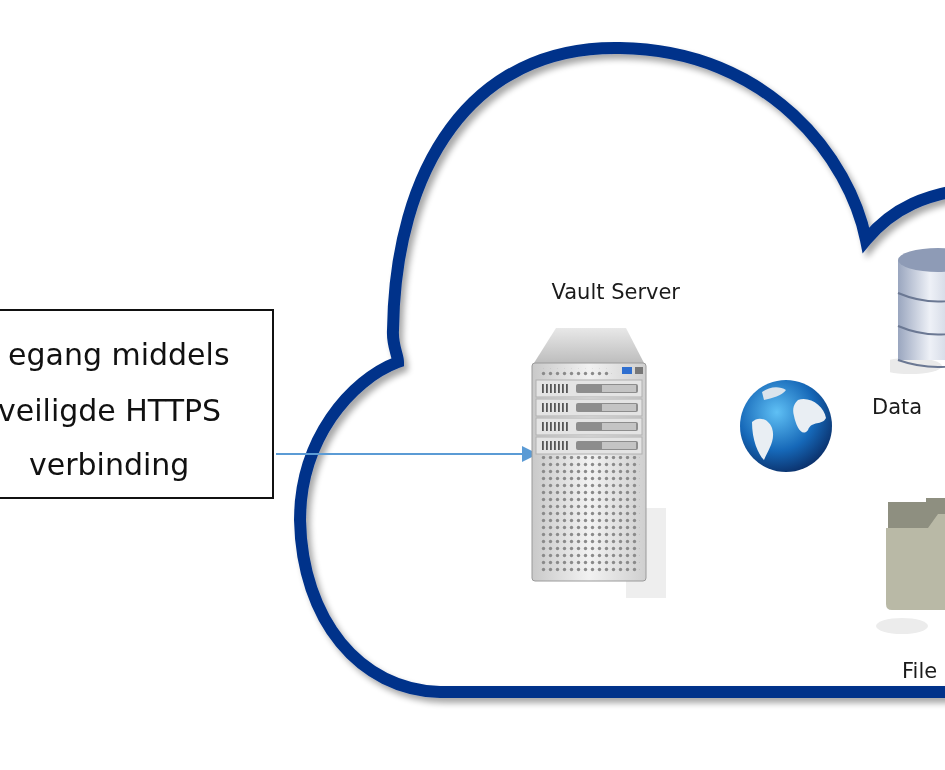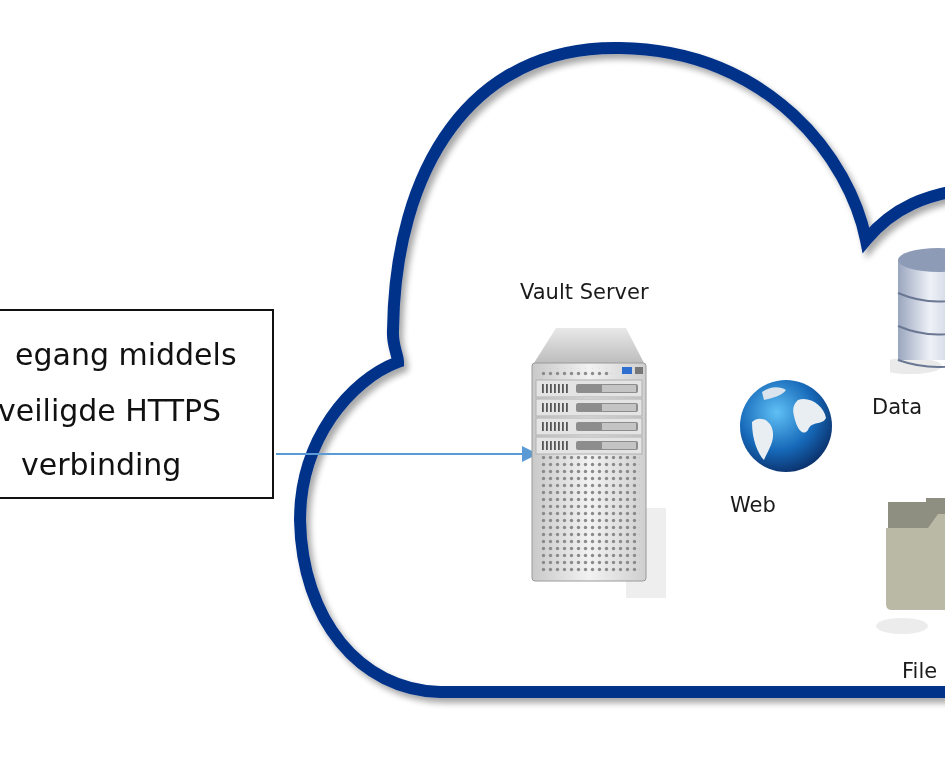--- a/index.html
+++ b/index.html
@@ -1,20 +1,20 @@
 <!DOCTYPE html>
 <html><head>
 <meta charset="utf-8">
 <style>
   html, body { margin:0; padding:0; background:#ffffff; }
   body { width:945px; height:770px; position:relative; overflow:hidden;
          font-family:"DejaVu Sans", sans-serif; }
   #stage { position:absolute; left:0; top:0; width:945px; height:770px; }
   .label { position:absolute; color:#1a1a1a; font-family:"DejaVu Sans", sans-serif;
-           font-size:21px; text-align:left; line-height:30px; white-space:nowrap; }
+           font-size:21px; text-align:right; line-height:30px; white-space:nowrap; }
   #callout { position:absolute; left:-6px; top:309px; width:280px; height:190px;
              border:2px solid #111; box-sizing:border-box; background:#fff; }
   #callout .line { position:absolute; font-family:"DejaVu Sans", sans-serif; font-size:30px;
                    color:#111; white-space:nowrap; }
 </style>
 </head>
 <body>
 
 <div id="stage">
 
@@ -41,23 +41,23 @@
          C 302 620, 360 690, 440 692
          L 960 692" fill="none" stroke="#04338a" stroke-width="12" stroke-linejoin="miter" filter="url(#sh)"></path>
 
     <g>
       <line x1="276" y1="454" x2="522" y2="454" stroke="#5b9bd5" stroke-width="2"></line>
       <polygon points="522,446 538,454 522,462" fill="#5b9bd5"></polygon>
     </g>
   </svg>
 
   <div id="callout">
-    <span class="line" style="left:19px;top:26px">egang middels</span>
+    <span class="line" style="left:12px;top:26px">egang middels</span>
     <span class="line" style="left:2px;top:82px">veiligde HTTPS</span>
-    <span class="line" style="left:25px;top:136px">verbinding</span>
+    <span class="line" style="left:33px;top:136px">verbinding</span>
   </div>
 
   <div class="label" style="left:520px;top:277px;width:160px">Vault Server</div>
   <svg style="position:absolute;left:526px;top:328px" width="160" height="280">
     <defs>
       <linearGradient id="tw" x1="0" x2="1">
         <stop offset="0" stop-color="#c9c9c9"></stop>
           <stop offset="0.5" stop-color="#f2f2f2"></stop>
           <stop offset="1" stop-color="#cfcfcf"></stop>
       </linearGradient>
@@ -134,21 +134,20 @@
         <stop offset="0" stop-color="#5fc0f5"></stop>
           <stop offset="0.6" stop-color="#1668b8"></stop>
           <stop offset="1" stop-color="#0a2d66"></stop>
       </radialGradient>
     </defs>
     <ellipse cx="48" cy="48" rx="46" ry="46" fill="url(#gl)"></ellipse>
     <path d="M14 44 C20 38,30 40,34 50 C38 62,30 72,26 82 C20 76,14 62,14 44 Z" fill="#e9eef3"></path>
     <path d="M60 22 C72 18,86 28,88 40 C84 48,74 42,70 52 C64 60,58 48,56 38 C54 30,56 26,60 22 Z" fill="#e9eef3"></path>
     <path d="M24 14 C32 8,42 8,48 12 C44 18,34 20,26 22 Z" fill="#dbe4ec"></path>
   </svg>
-  <div class="label" style="left:730px;top:490px;width:112px">Web</div>
 
   <svg style="position:absolute;left:890px;top:248px" width="80" height="130">
     <defs>
       <linearGradient id="db" x1="0" x2="1">
         <stop offset="0" stop-color="#9aa6bf"></stop>
           <stop offset="0.4" stop-color="#eef1f7"></stop>
           <stop offset="1" stop-color="#a8b2c8"></stop>
       </linearGradient>
     </defs>
     <ellipse cx="20" cy="118" rx="32" ry="8" fill="#eaeaea"></ellipse>

